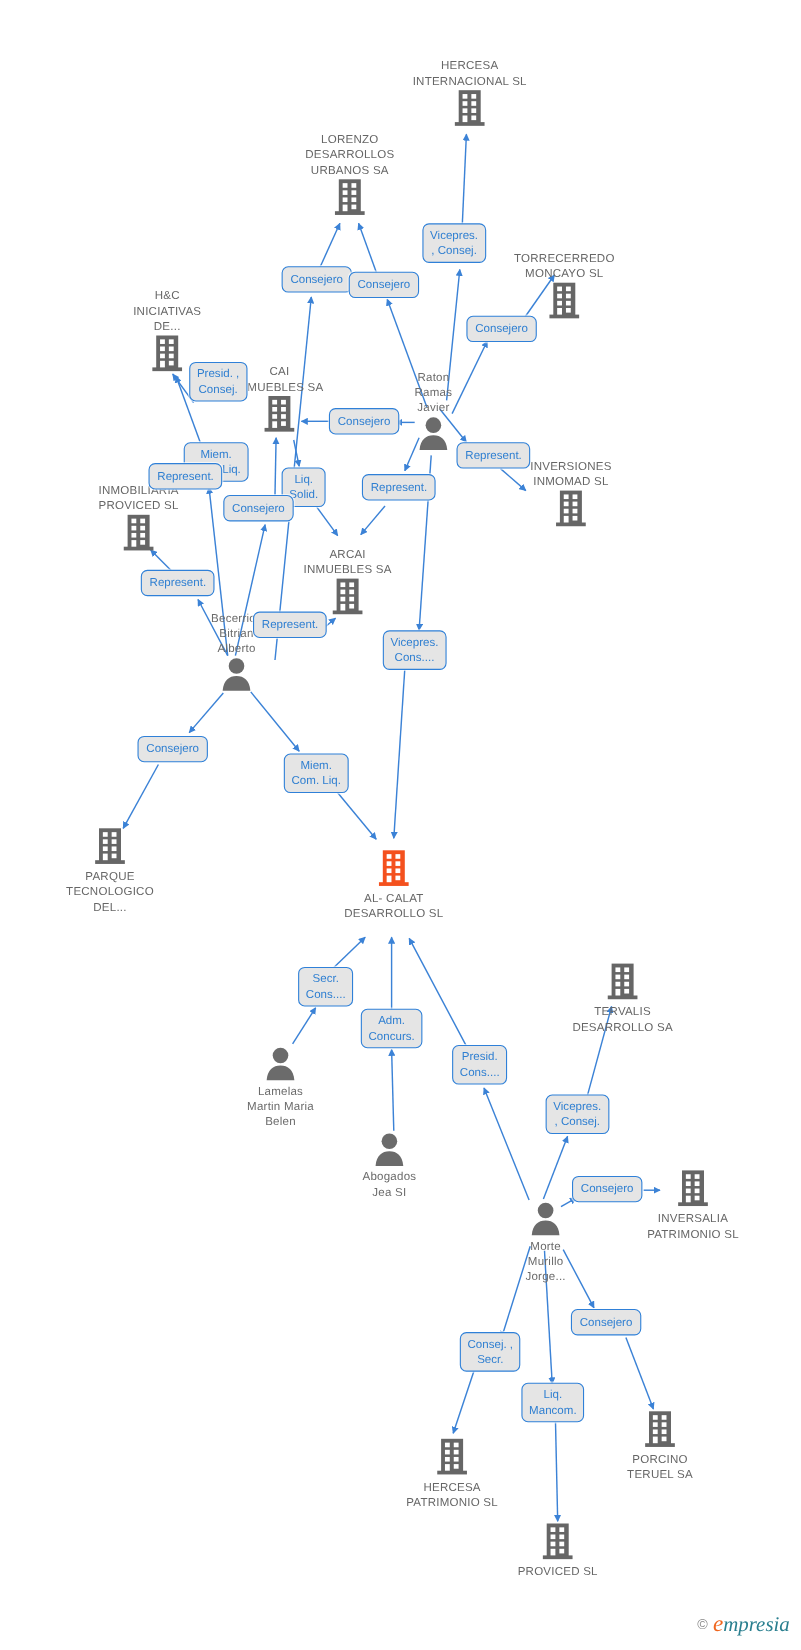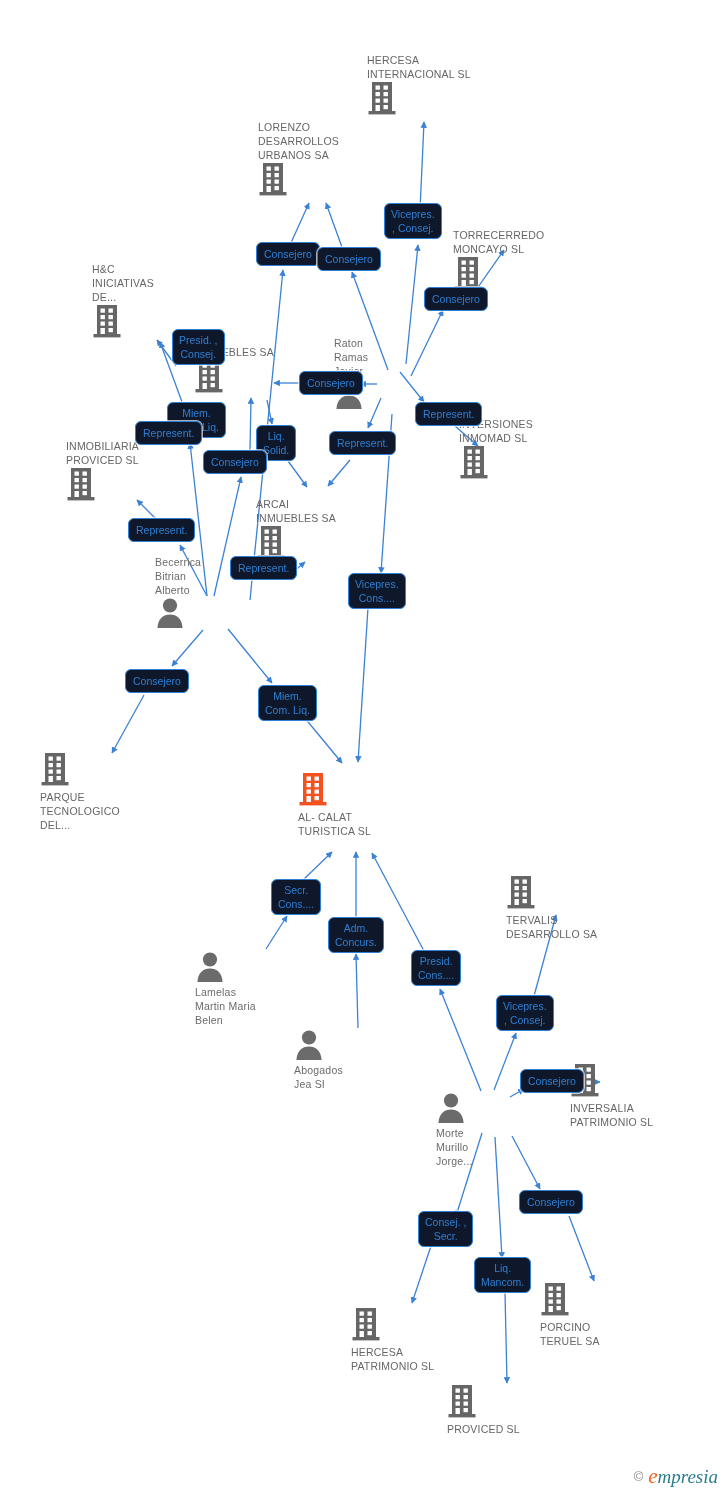--- a/index.html
+++ b/index.html
@@ -20,20 +20,21 @@
     position:absolute;
     left:0;top:0;
     width:728px;height:1500px;
     pointer-events:none;
   }
   
   .node{
     position:absolute;
     width:120px;
     margin-left:-60px;
+    text-align:center;
     user-select:none;
   }
   .node .glyph{
     display:block;
     line-height:0;
     margin:0 auto;
   }
   .node .caption{
     display:block;
     margin-top:2px;
@@ -43,21 +44,21 @@
     letter-spacing:.2px;
     white-space:pre-line;
   }
   .node.person .caption{ color:#6b6b6b; }
   .node.focus .caption{ color:#666666; }
 
   
   .rel{
     position:absolute;
     box-sizing:border-box;
-    background:#0f172a;
+    background:#e5e5e5;
     border:1px solid #2f80d8;
     border-radius:6px;
     color:#2f7fd1;
     font-size:10.5px;
     line-height:14px;
     text-align:center;
     padding:3px 6px;
     white-space:pre-line;
     box-shadow:0 0 0 1px rgba(255,255,255,.65);
   }
@@ -354,21 +355,21 @@
               <rect x="16.5" y="4.5" width="4.4" height="4.2"></rect>
               <rect x="8.5" y="11" width="4.4" height="4.2"></rect>
               <rect x="16.5" y="11" width="4.4" height="4.2"></rect>
               <rect x="8.5" y="17.5" width="4.4" height="4.2"></rect>
               <rect x="16.5" y="17.5" width="4.4" height="4.2"></rect>
               <rect x="8.5" y="24" width="4.4" height="6"></rect>
               <rect x="16.5" y="24" width="4.4" height="4.2"></rect>
             </g>
           </svg></span>
         <span class="caption">AL- CALAT
-TURISTICA SL</span>
+DESARROLLO SL</span>
       </div>
       <div class="node company" style="left: 566px; top: 875px;">
         <span class="glyph"><svg width="30" height="36" viewBox="0 0 30 36" xmlns="http://www.w3.org/2000/svg" aria-hidden="true">
             <rect x="5" y="1" width="20" height="31" fill="#666666"></rect>
             <rect x="1.5" y="30" width="27" height="3.4" fill="#666666"></rect>
             <g fill="#ffffff">
               <rect x="8.5" y="4.5" width="4.4" height="4.2"></rect>
               <rect x="16.5" y="4.5" width="4.4" height="4.2"></rect>
               <rect x="8.5" y="11" width="4.4" height="4.2"></rect>
               <rect x="16.5" y="11" width="4.4" height="4.2"></rect>

